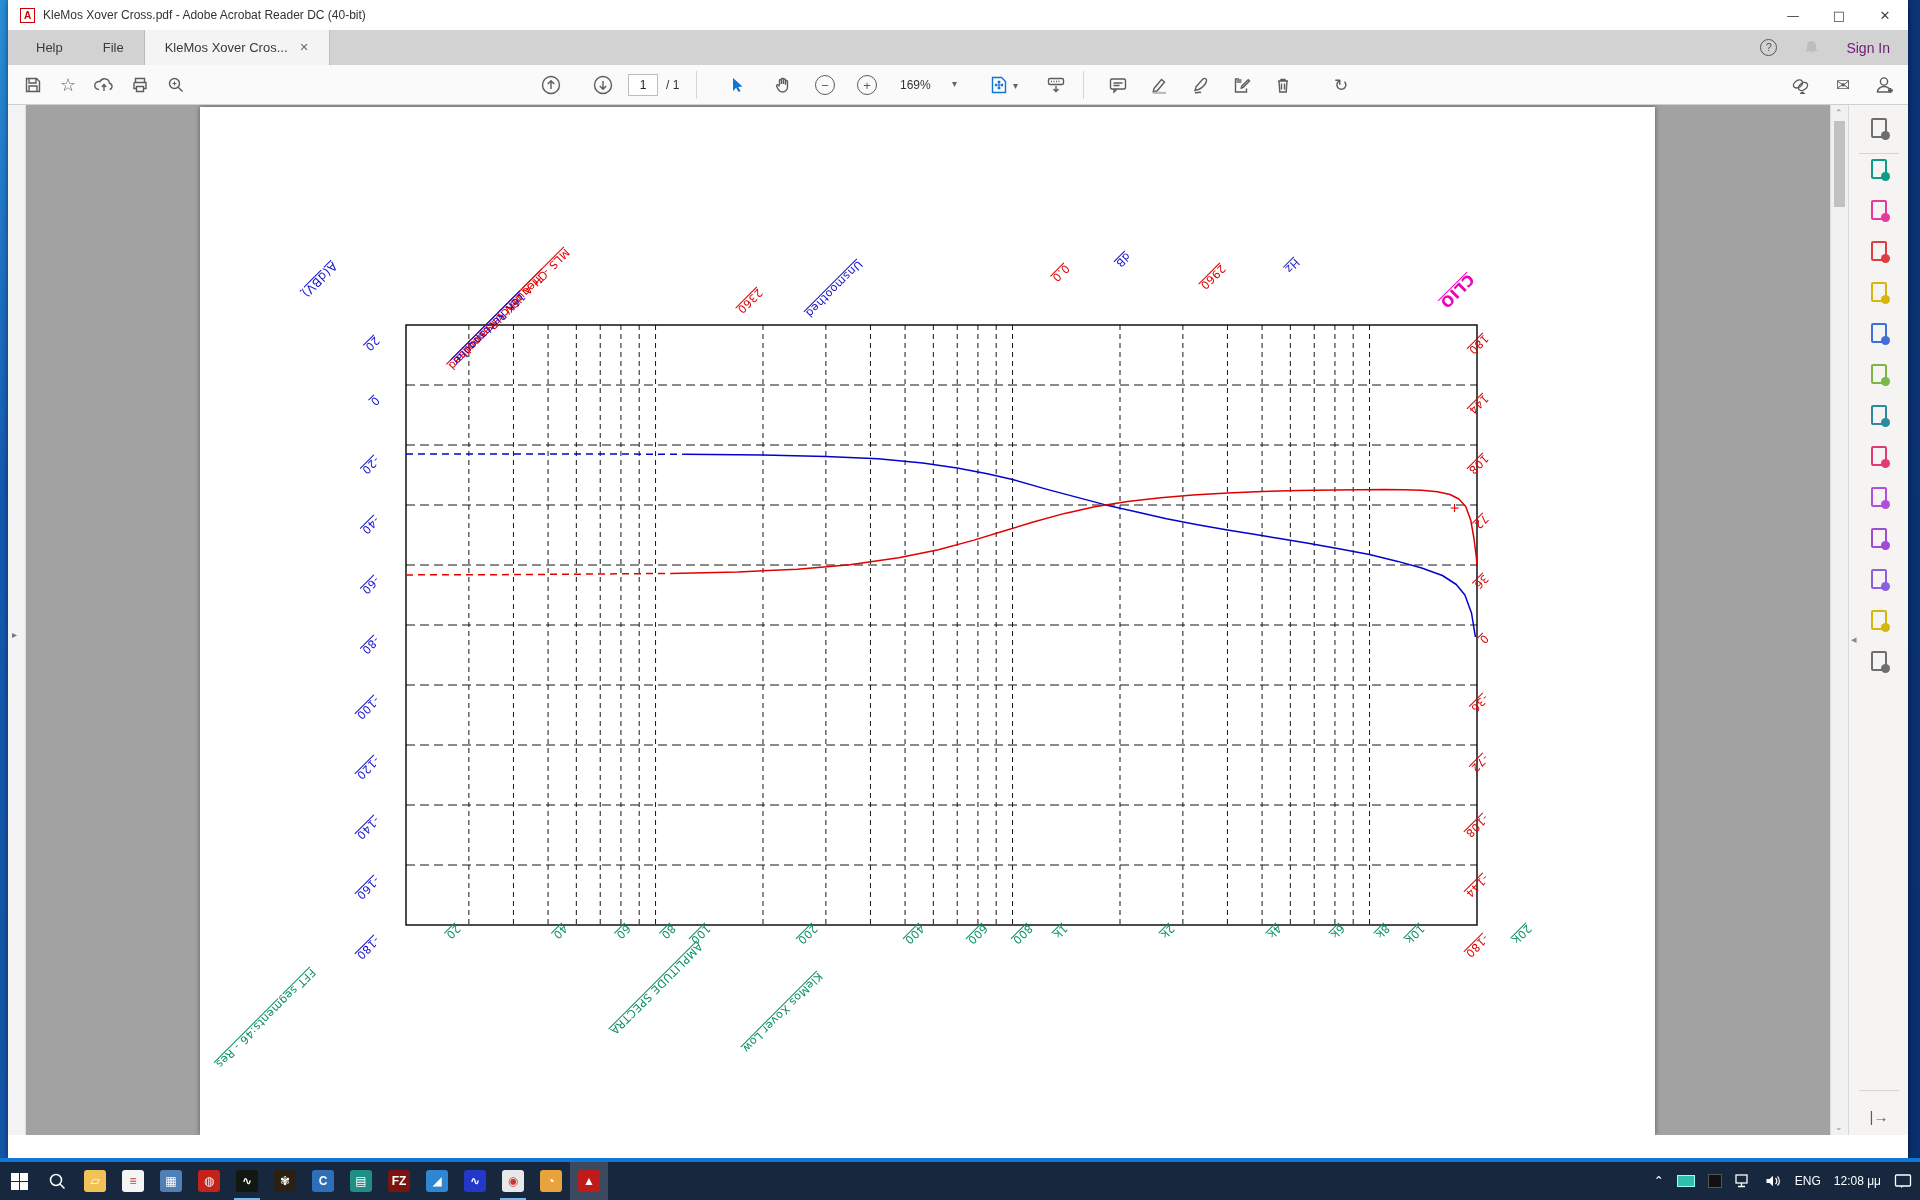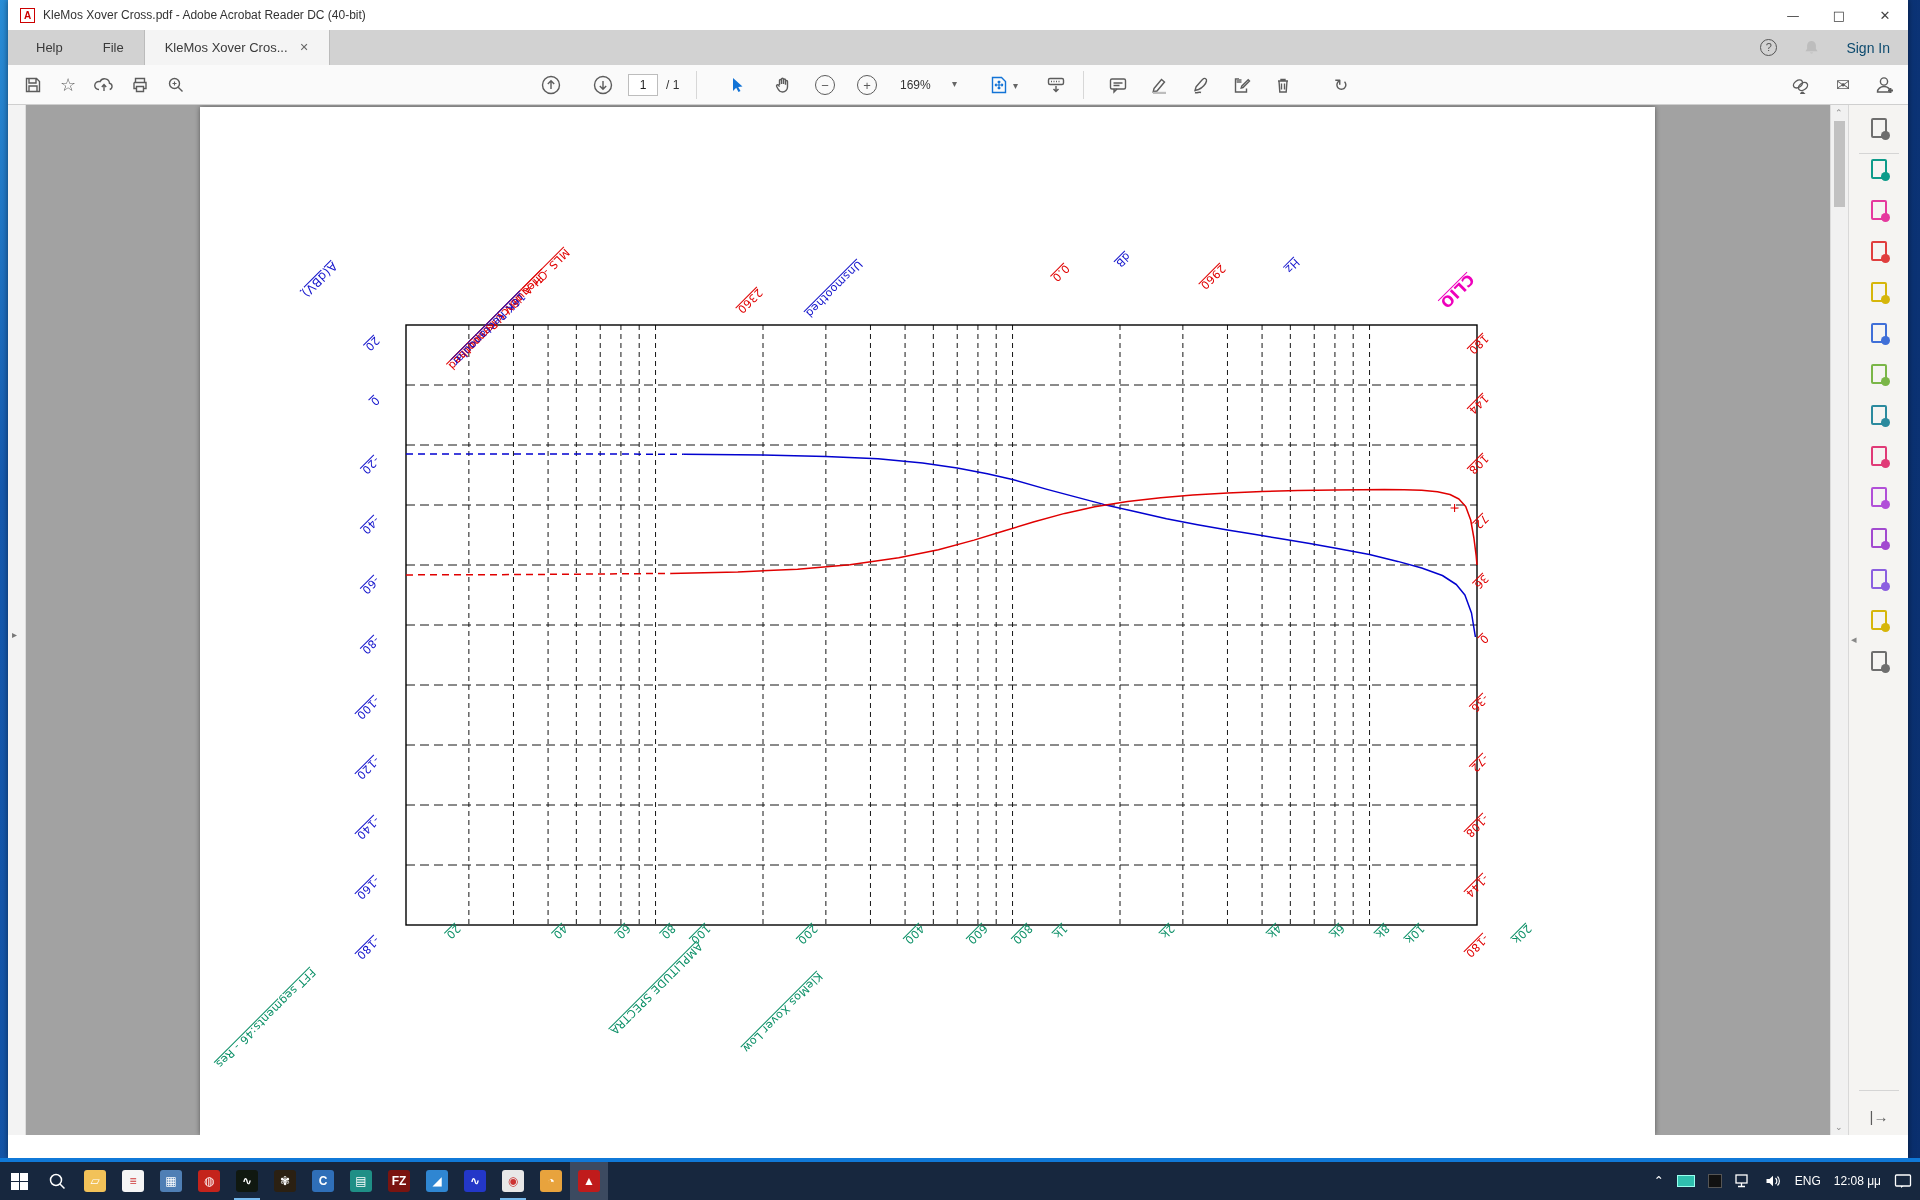--- a/index.html
+++ b/index.html
@@ -20,21 +20,21 @@
   .menubar { height:23px; background:#fdfdfd; display:flex; align-items:center; padding-left:10px;
     border-bottom:1px solid #e8e8e8; }
   .menubar span { font-size:12.5px; color:#222; padding:0 9px; }
   .tabbar { height:35px; background:#d2d2d2; display:flex; align-items:flex-end; position:relative; }
   .tab { height:35px; padding:0 20px; display:flex; align-items:center; font-size:13px; color:#3a3a3a; }
   .tab.active { background:#f4f4f4; border-left:1px solid #bbb; border-right:1px solid #bbb;text-align:right; }
   .tab .x { margin-left:12px; color:#666; font-size:11px; }
   .tabbar-right { position:absolute; right:18px; top:0; height:35px; display:flex; align-items:center; gap:26px; }
   .helpcirc { width:17px; height:17px; border:1.4px solid #555; border-radius:50%; color:#555;
     font-size:11px; text-align:center; line-height:14px; }
-  .signin { font-size:14px; color:#0c4a6e; }
+  .signin { font-size:14px; color:#701a75; }
   .toolbar { height:40px; background:#fafafa; border-bottom:1px solid #cfcfcf; position:relative; }
   .tbi { position:absolute; top:8px; width:26px; height:24px; display:flex; align-items:center;
     justify-content:center; color:#5c5c5c; }
   .tbi svg { stroke:#5c5c5c; fill:none; stroke-width:1.4; }
   .tdiv { position:absolute; top:6px; width:1px; height:28px; background:#d7d7d7; }
   .pagebox { position:absolute; top:9px; width:30px; height:22px; border:1px solid #bdbdbd;
     background:#fff; font-size:12px; color:#222; text-align:center; line-height:20px; }
   .tbtext { position:absolute; top:13px; font-size:12px; color:#333; }
   .circtool { width:20px; height:20px; border:1.4px solid #5c5c5c; border-radius:50%;
     display:flex; align-items:center; justify-content:center; font-size:13px; color:#5c5c5c; }

